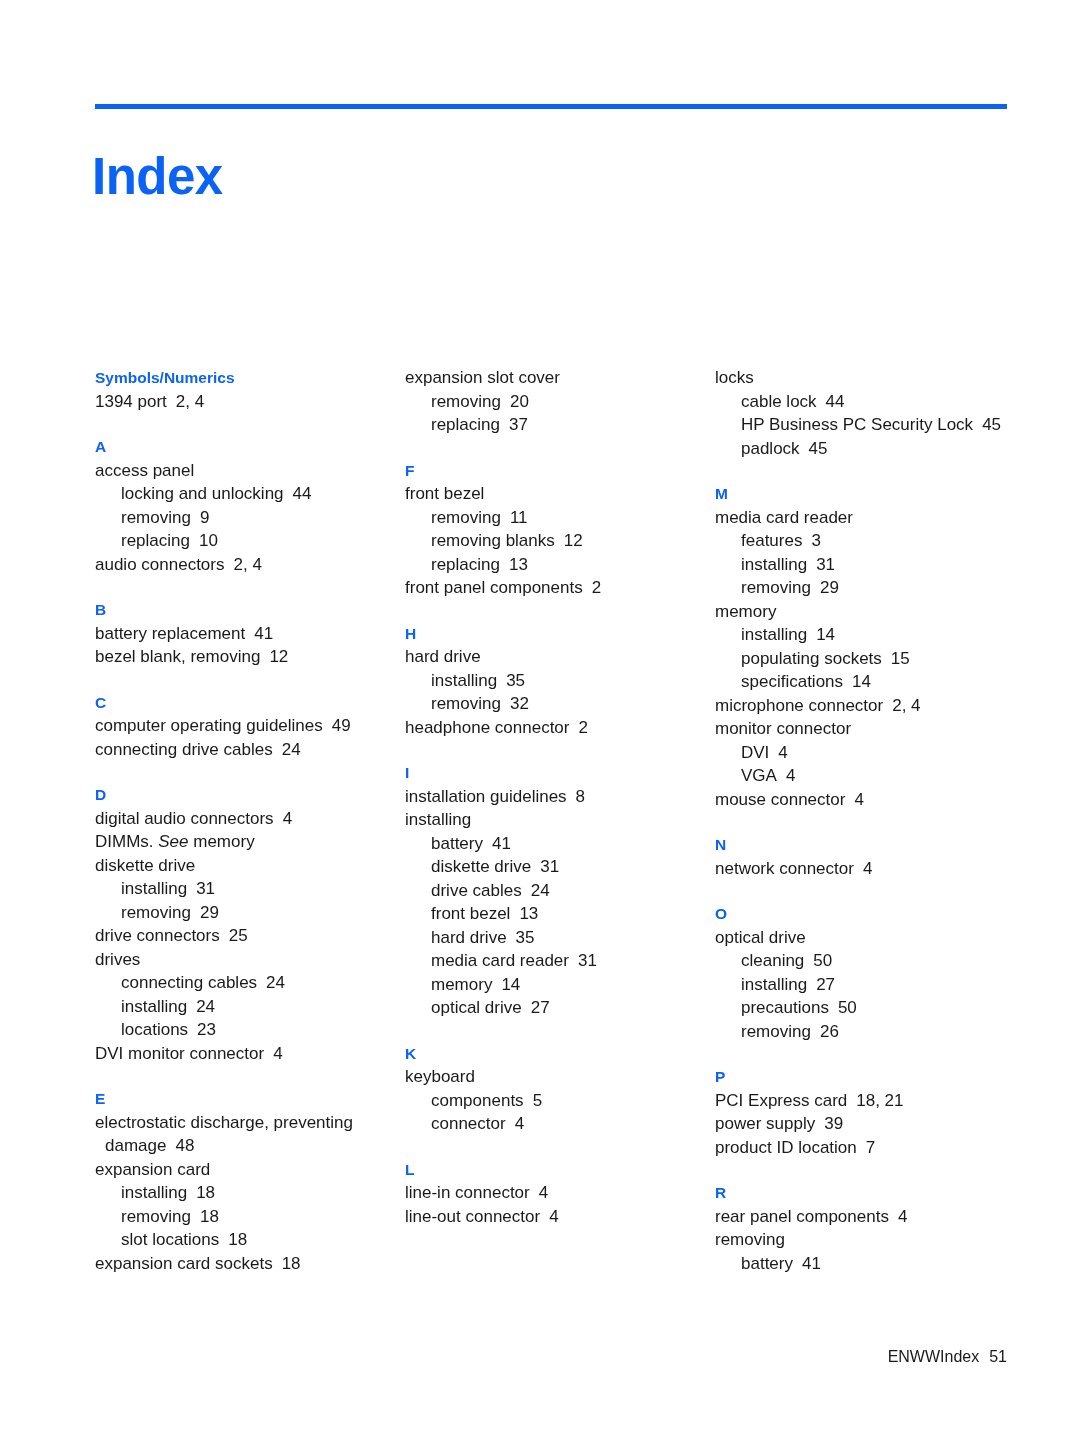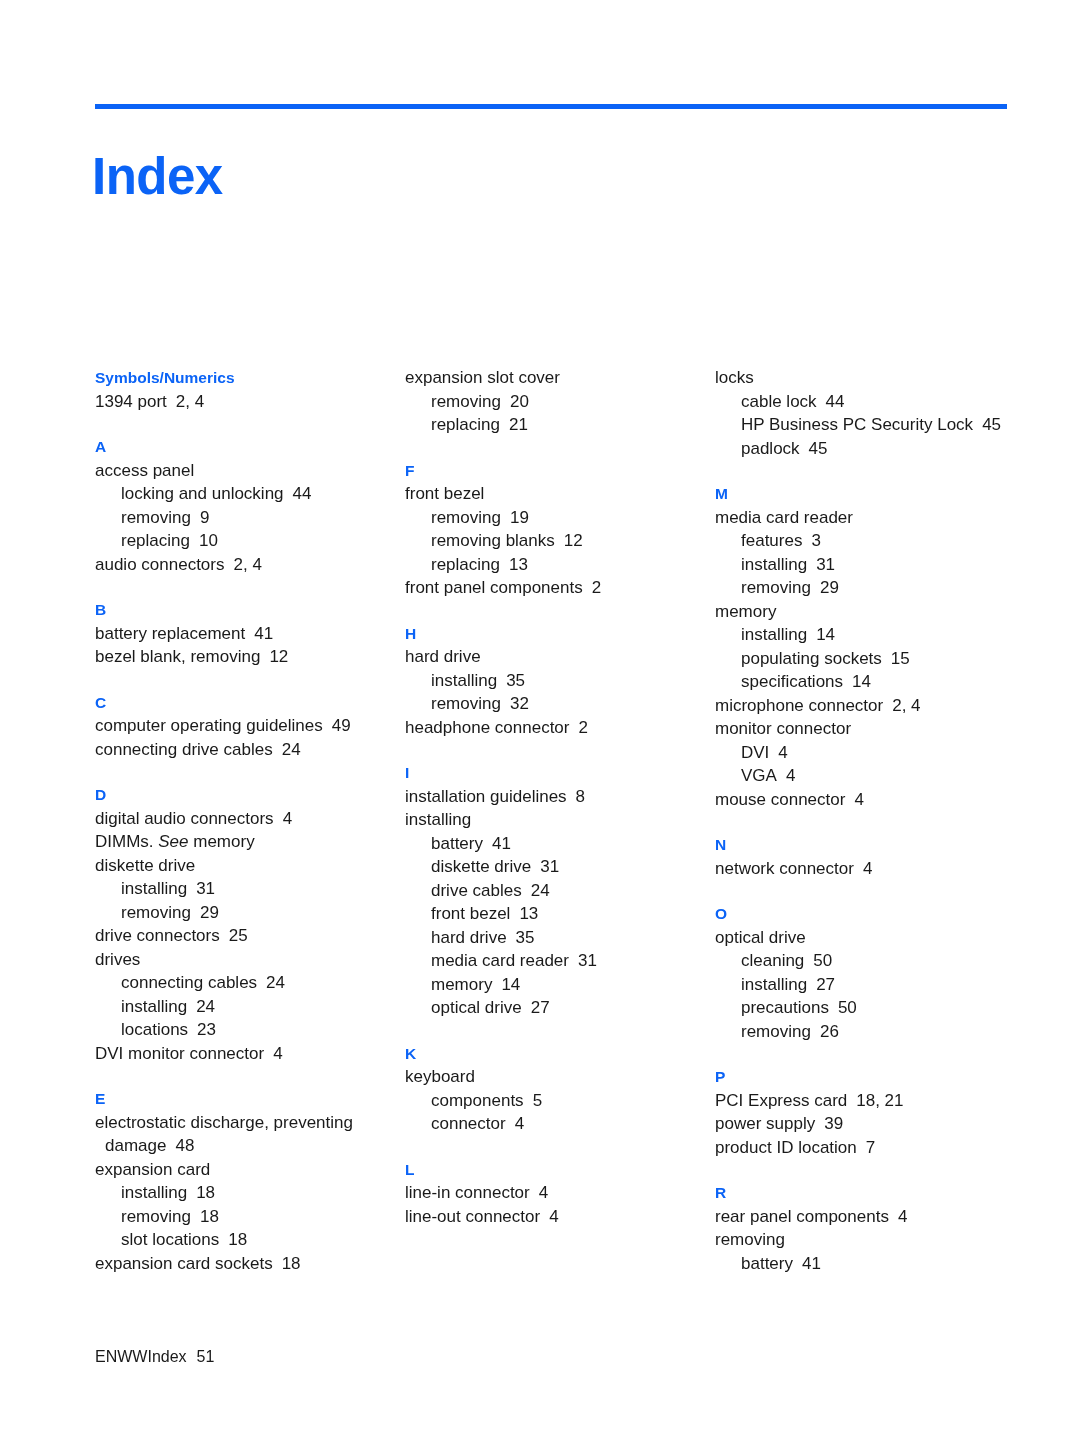--- a/index.html
+++ b/index.html
@@ -96,21 +96,21 @@
   .entry .gap { display: inline-block; width: 9px; }
   .see { font-style: italic; }
 
   
   .footer {
     position: absolute;
     left: 95px;
     top: 1348px;
     width: 912px;
     display: flex;
-    justify-content: flex-start;
+    justify-content: flex-end;
     align-items: baseline;
     font-size: 16px;
     color: #1a1a1a;
   }
   .footer-right .gap { display: inline-block; width: 10px; }
 </style>
 </head>
 <body>
 
 <div class="page">
@@ -163,26 +163,26 @@
           <div class="entry lvl2">installing<span class="gap"></span><span class="pages">18</span></div>
           <div class="entry lvl2">removing<span class="gap"></span><span class="pages">18</span></div>
           <div class="entry lvl2">slot locations<span class="gap"></span><span class="pages">18</span></div>
           <div class="entry lvl1">expansion card sockets<span class="gap"></span><span class="pages">18</span></div>
         </div>
       </div>
       <div class="column">
         <div class="section">
           <div class="entry lvl1">expansion slot cover</div>
           <div class="entry lvl2">removing<span class="gap"></span><span class="pages">20</span></div>
-          <div class="entry lvl2">replacing<span class="gap"></span><span class="pages">21</span></div>
+          <div class="entry lvl2">replacing<span class="gap"></span><span class="pages">37</span></div>
         </div>
         <div class="section">
           <div class="letter-heading">F</div>
           <div class="entry lvl1">front bezel</div>
-          <div class="entry lvl2">removing<span class="gap"></span><span class="pages">19</span></div>
+          <div class="entry lvl2">removing<span class="gap"></span><span class="pages">11</span></div>
           <div class="entry lvl2">removing blanks<span class="gap"></span><span class="pages">12</span></div>
           <div class="entry lvl2">replacing<span class="gap"></span><span class="pages">13</span></div>
           <div class="entry lvl1">front panel components<span class="gap"></span><span class="pages">2</span></div>
         </div>
         <div class="section">
           <div class="letter-heading">H</div>
           <div class="entry lvl1">hard drive</div>
           <div class="entry lvl2">installing<span class="gap"></span><span class="pages">35</span></div>
           <div class="entry lvl2">removing<span class="gap"></span><span class="pages">32</span></div>
           <div class="entry lvl1">headphone connector<span class="gap"></span><span class="pages">2</span></div>

